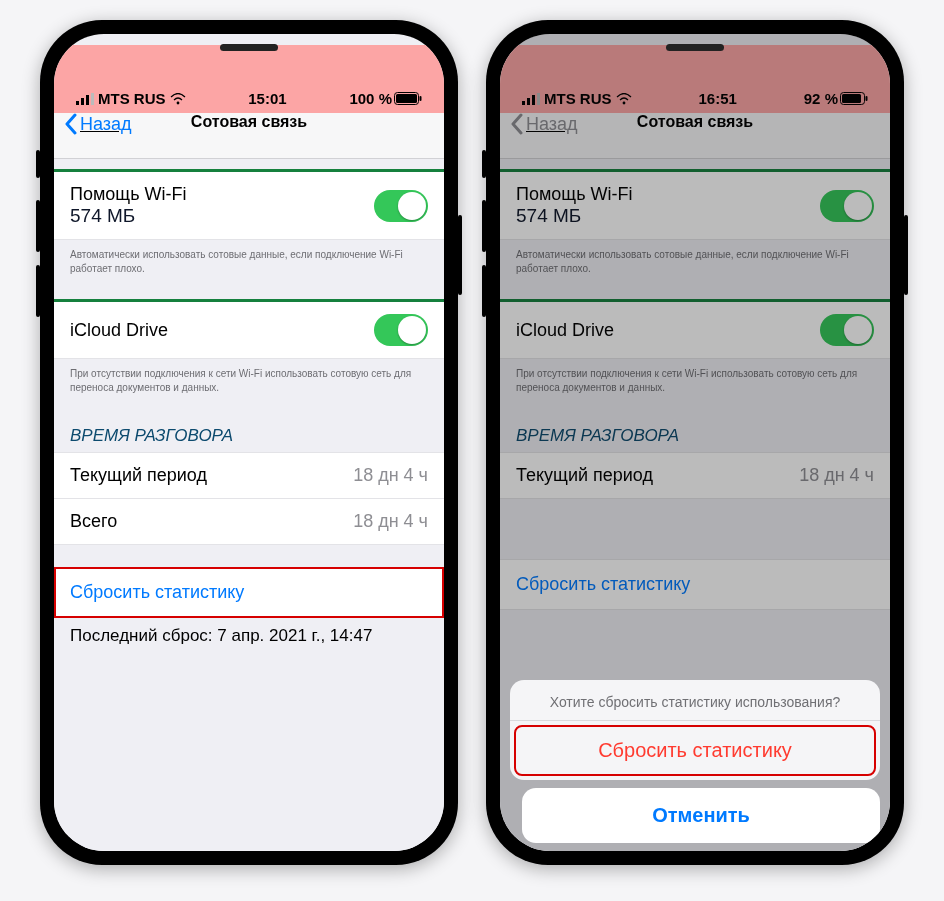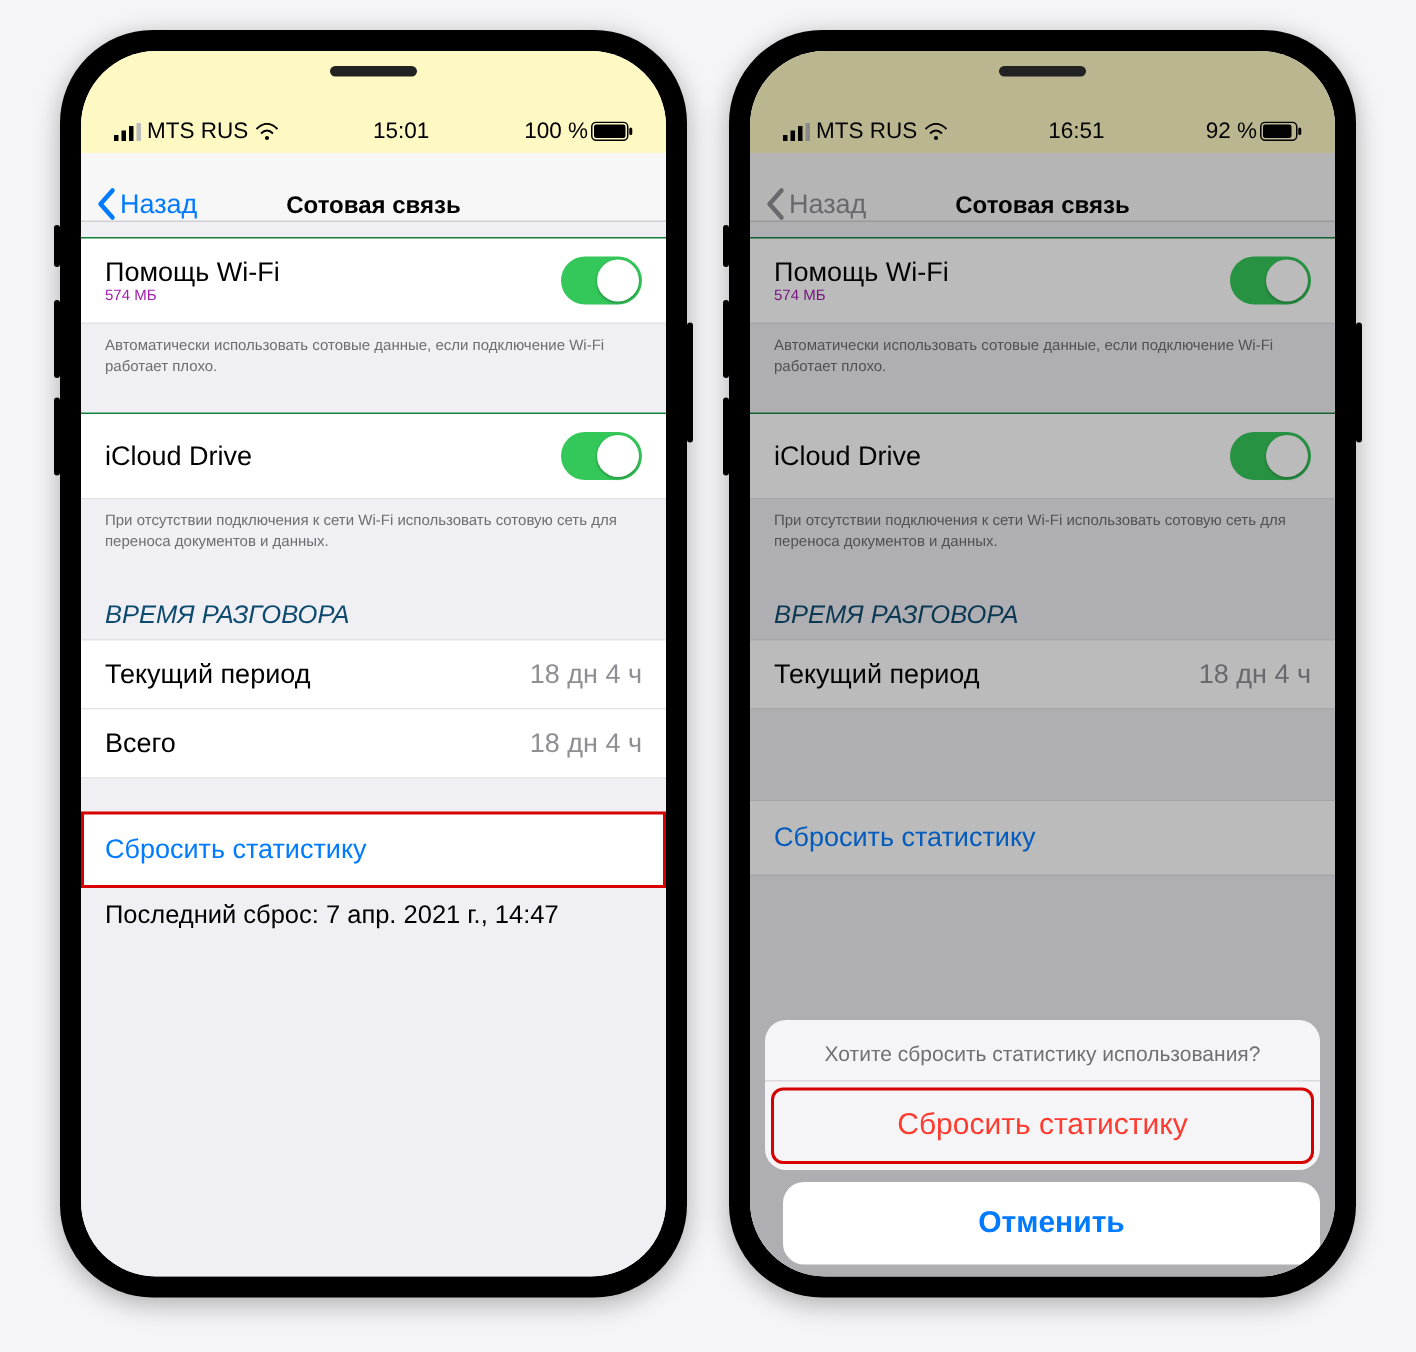--- a/index.html
+++ b/index.html
@@ -58,36 +58,38 @@
   }
 
   
   .status-bar {
     height: 68px;
     display: flex;
     align-items: flex-end;
     justify-content: space-between;
     padding: 0 22px 6px 22px;
     font-size: 15px;
-    font-weight: 400;
-    background: #fef9c3;
+    font-weight: 700;
+    background: #fca5a5;
+    margin-top: 11px;
   }
   .status-left, .status-right { display: flex; align-items: center; gap: 4px; }
   .status-right { gap: 2px; }
   .carrier, .time, .batt-pct { color:#000; }
   .wifi-icon-path { stroke:#000; stroke-width:1.2; fill:none; }
 
   
   .nav-bar {
     height: 46px;
     display: flex;
-    align-items: flex-end;
+    align-items: flex-start;
     border-bottom: 1px solid #d1d1d5;
     background: #f7f7f8;
     position: relative;
+    text-decoration: underline;
   }
   .nav-back {
     display: flex;
     align-items: center;
     color: #007aff;
     font-size: 18px;
     padding-left: 10px;
     gap: 2px;
   }
   .nav-title {
@@ -108,24 +110,24 @@
     flex-direction:column;
   }
   .cell {
     background:#fff;
     padding: 12px 16px;
     display:flex;
     align-items:center;
     justify-content:space-between;
     border-bottom:1px solid #e3e3e7;
   }
-  .cell.first { border-top:1px solid #15803d; margin-top:10px;}
+  .cell.first { border-top:3px solid #15803d; margin-top:10px;}
   .cell .labels { display:flex; flex-direction:column; }
   .cell .title { font-size:18px; color:#000; }
-  .cell .sub { font-size:10px; color:#a21caf; }
+  .cell .sub { font-size:19px; color:#0f172a; }
   .cell .value { font-size:18px; color:#8e8e93; }
 
   .footer-text {
     padding:8px 16px 14px 16px;
     font-size:10px;
     color:#6d6d72;
     line-height:1.35;
   }
   .group-header {
     padding:18px 16px 6px 16px;

